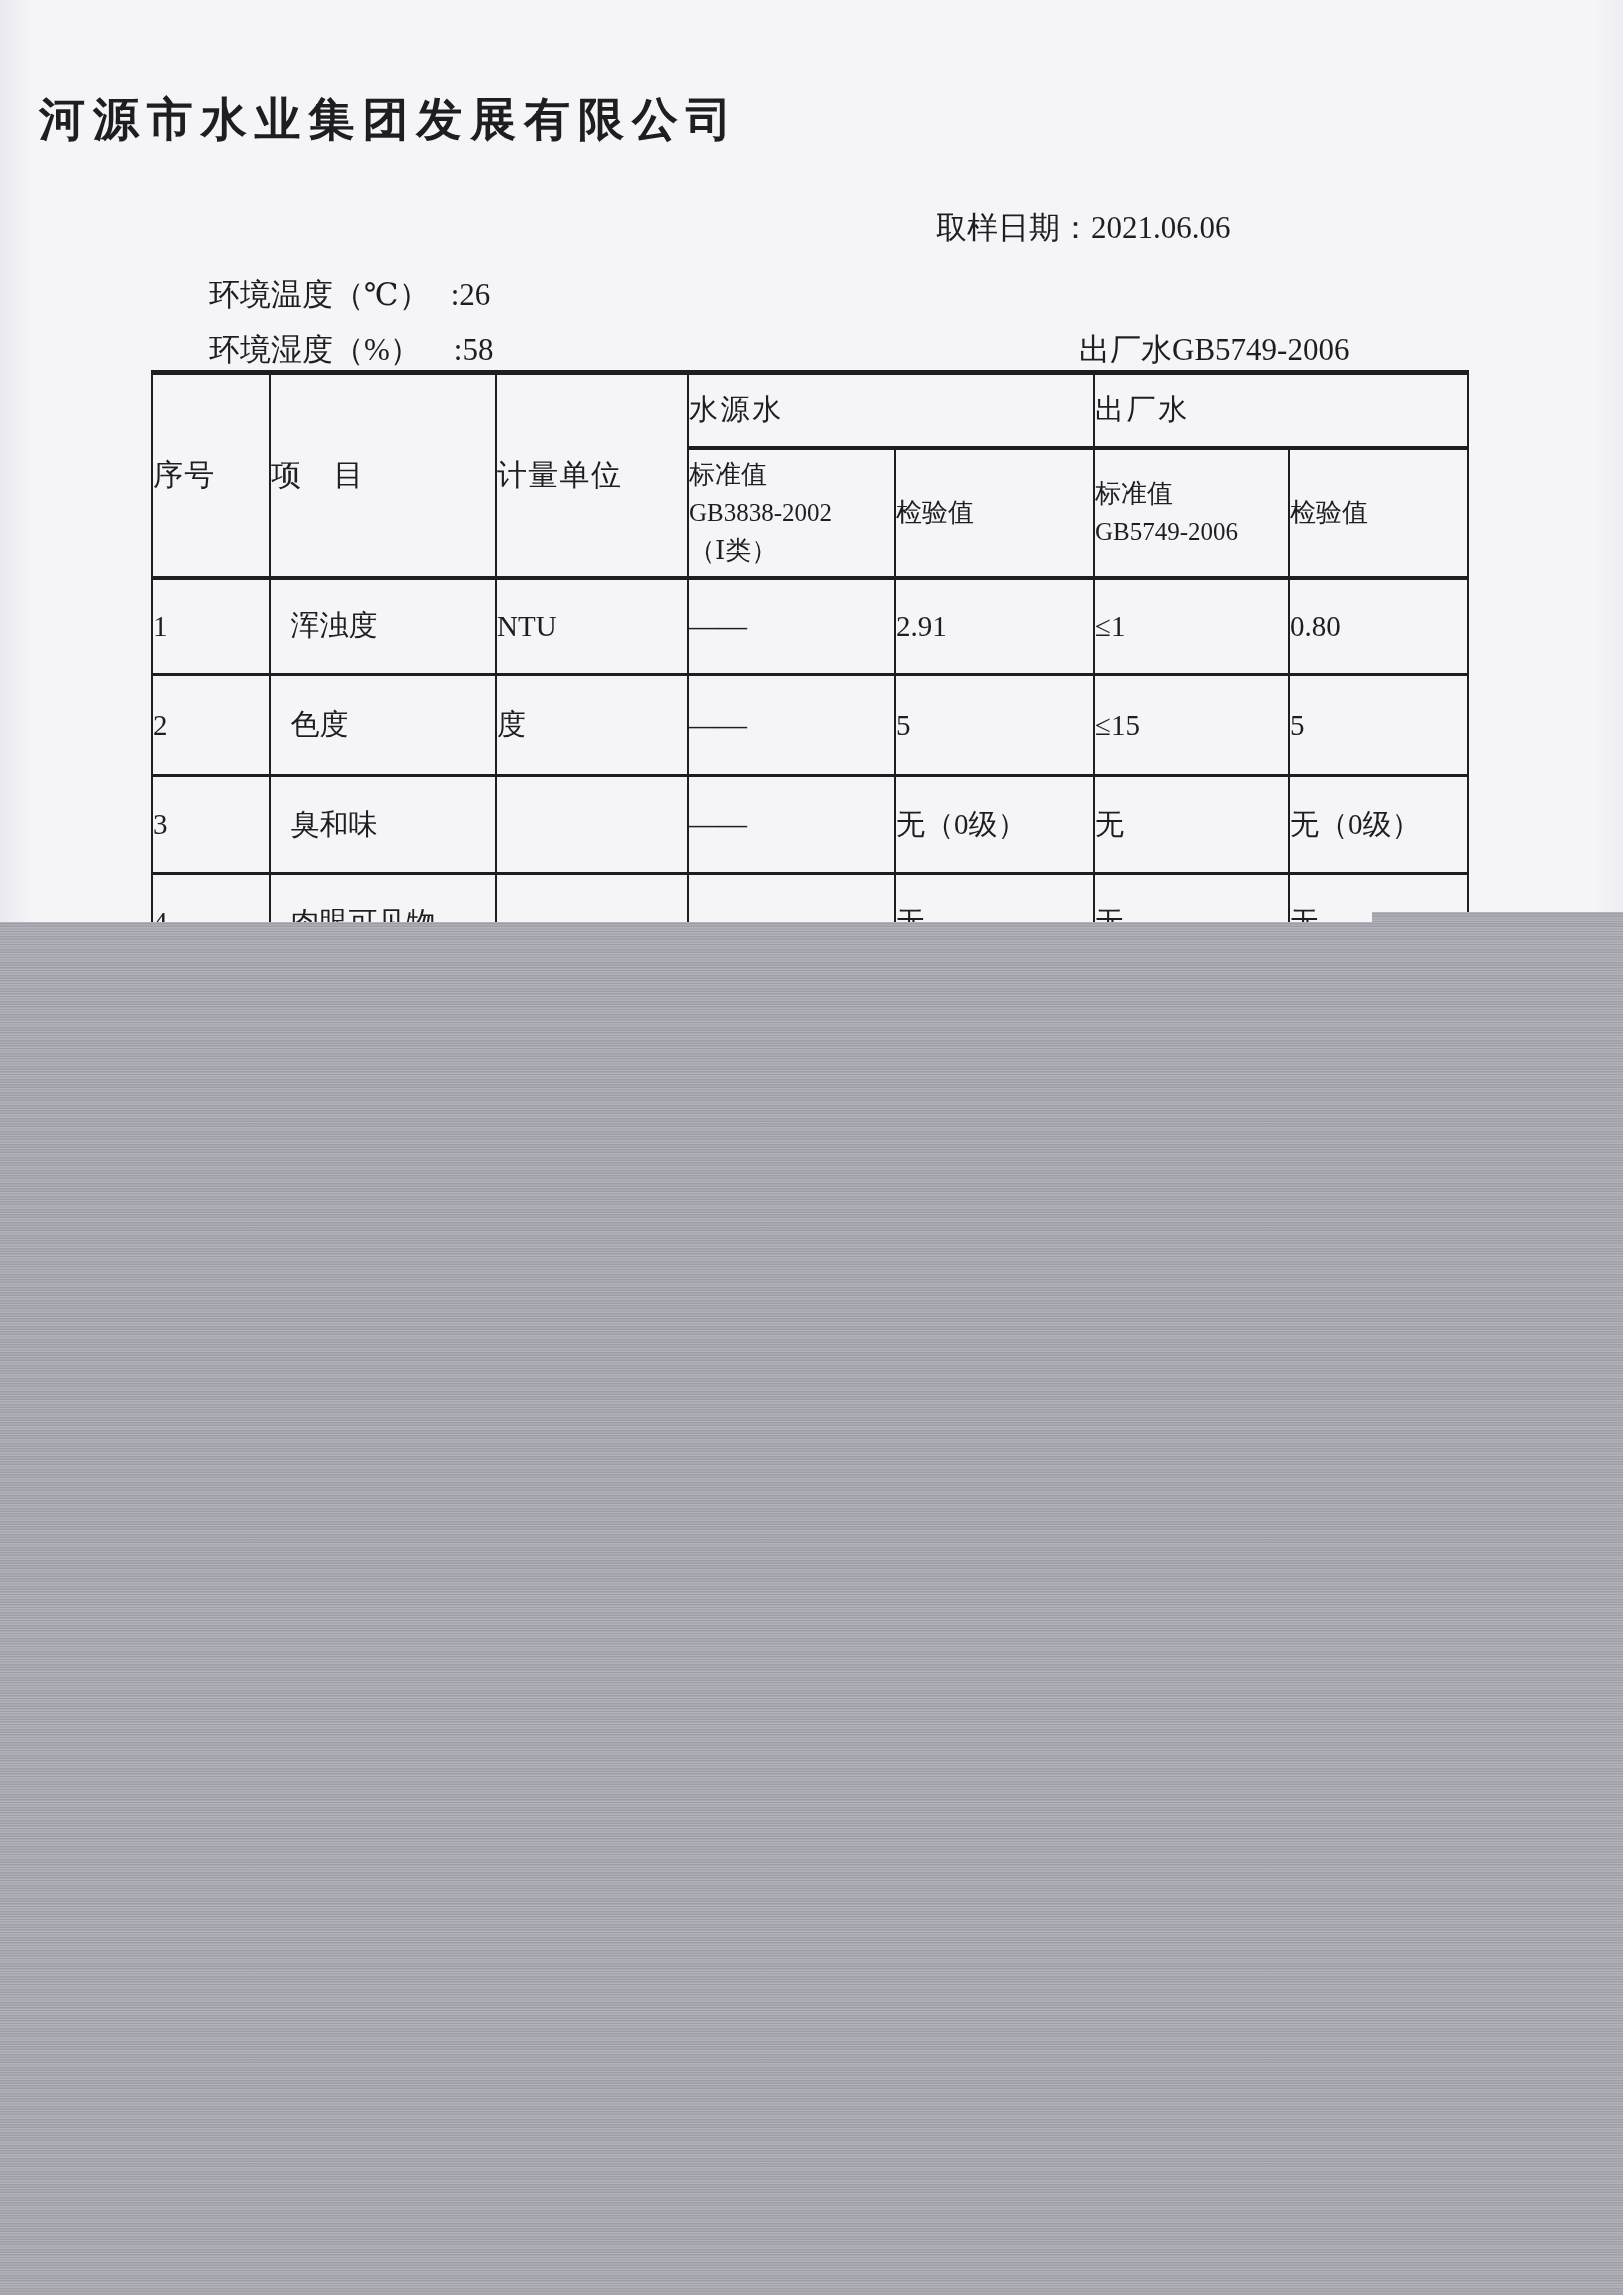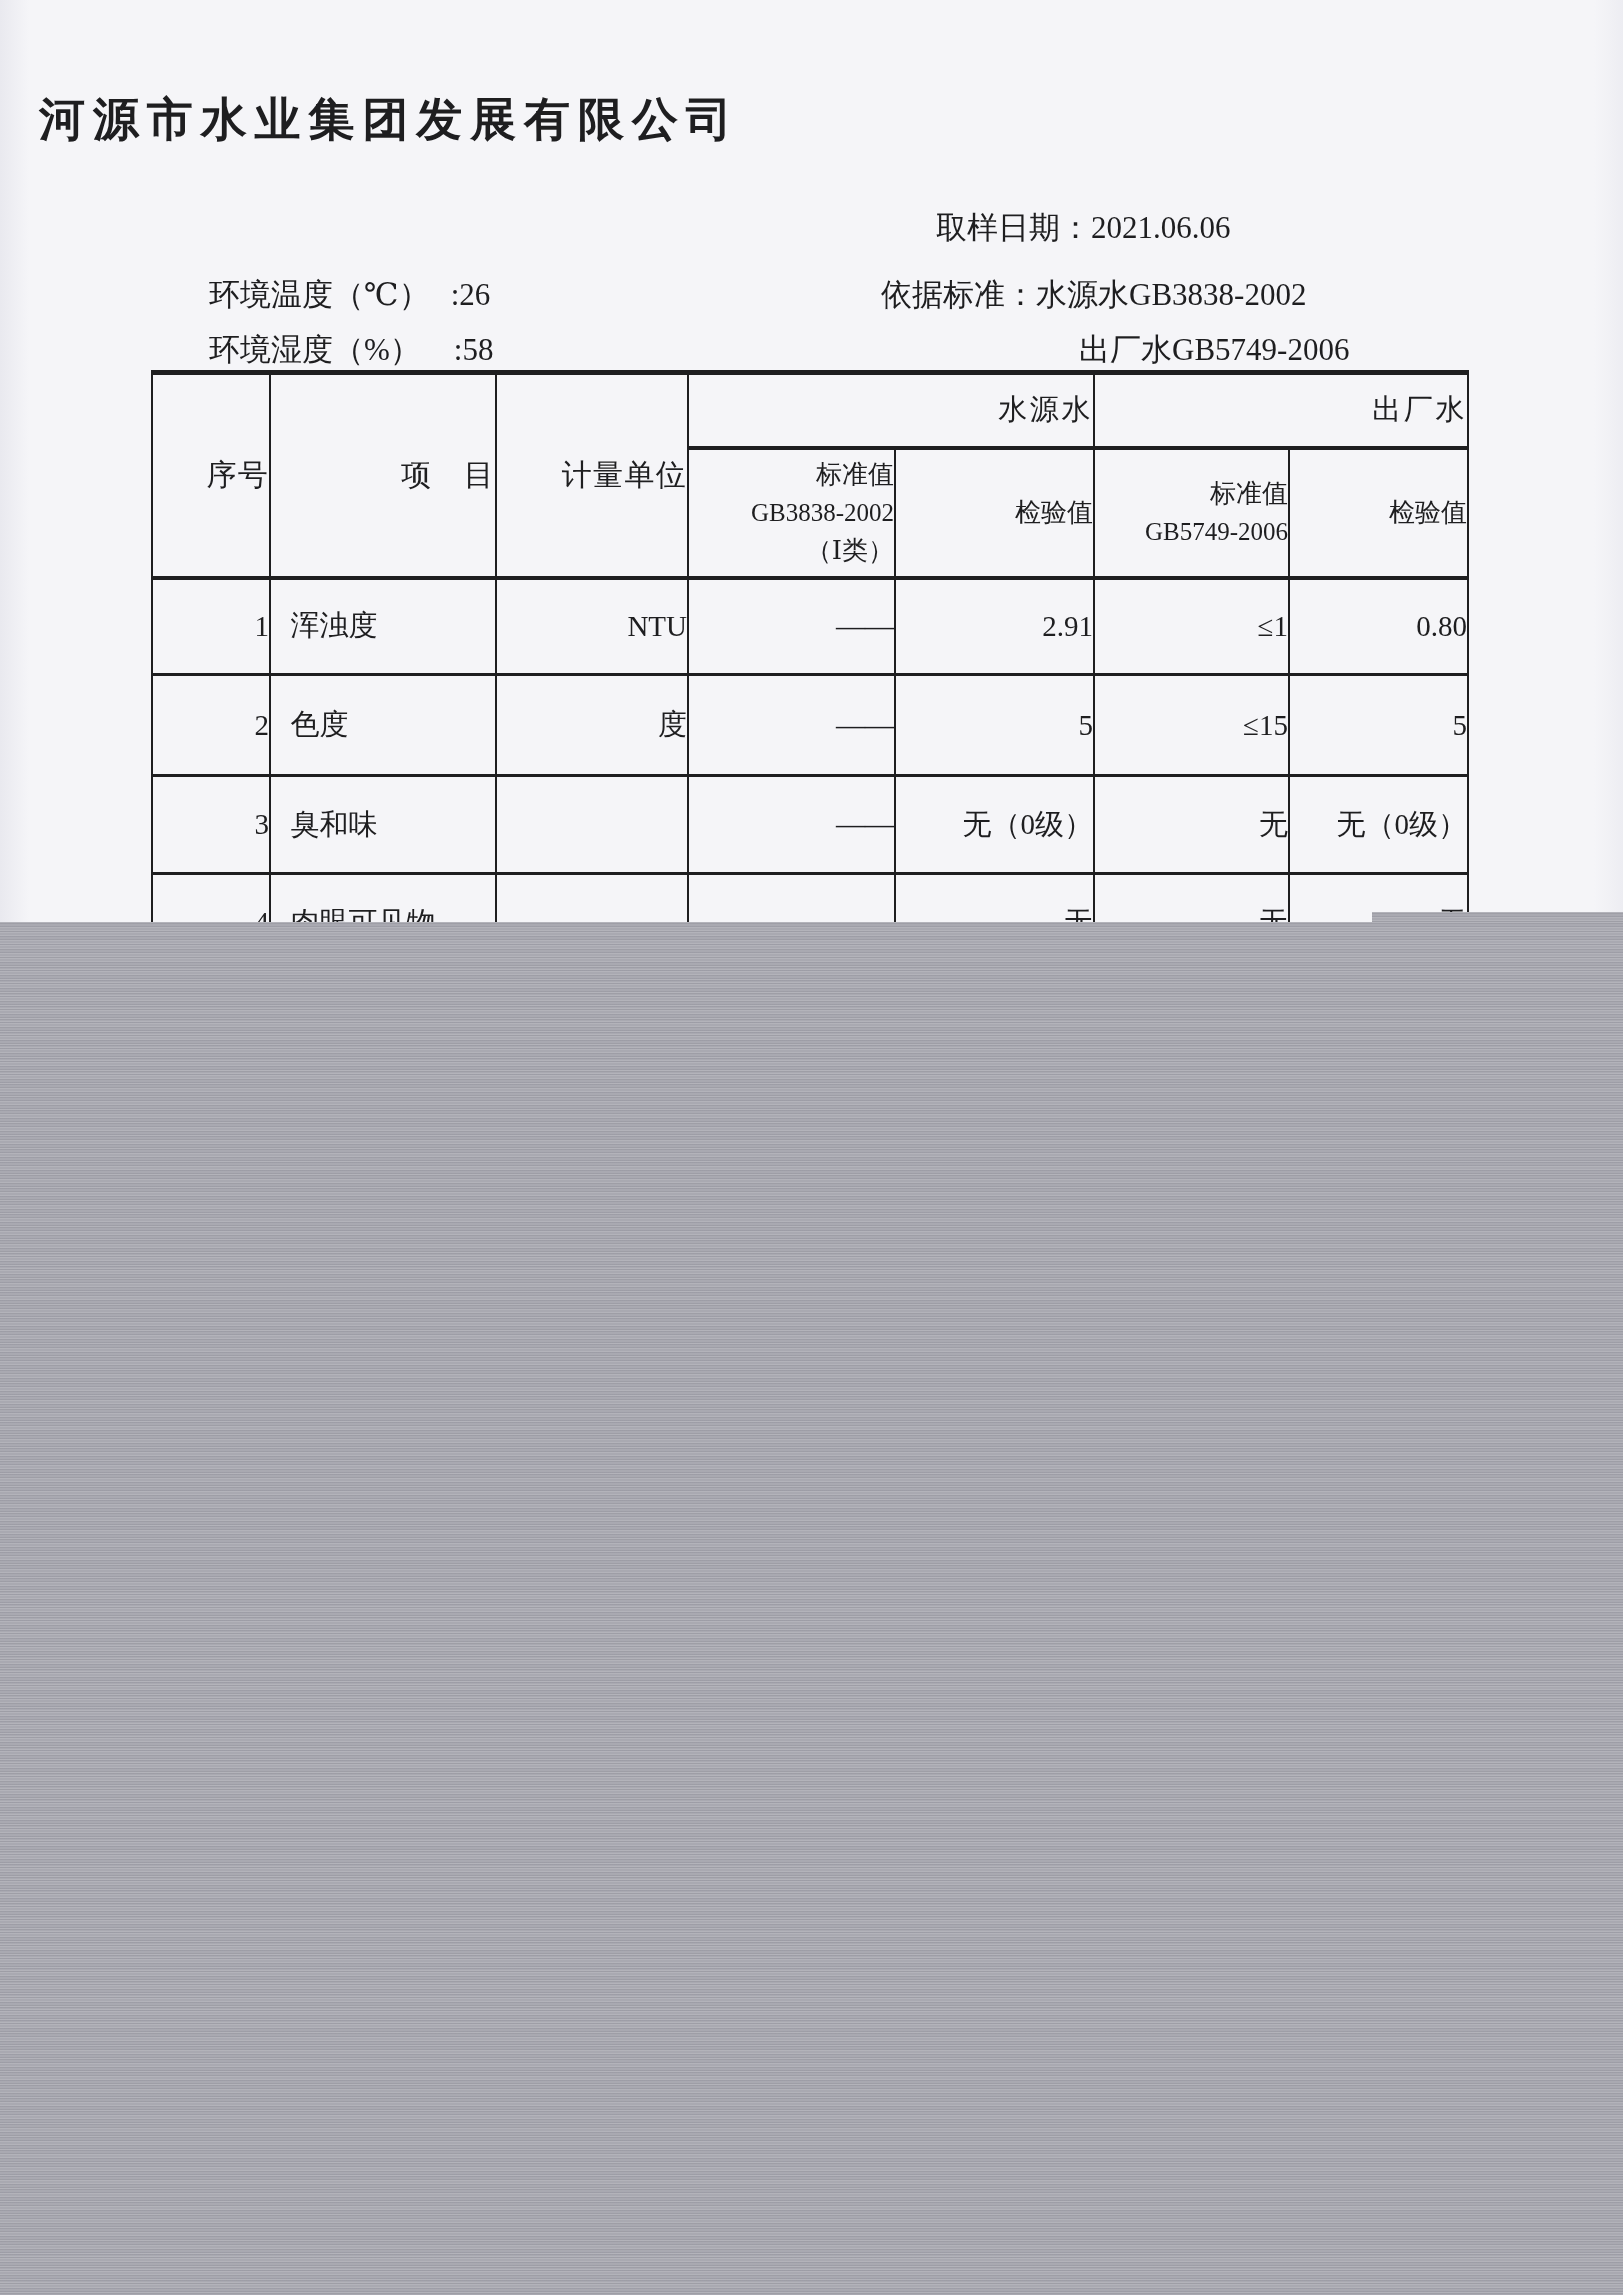--- a/index.html
+++ b/index.html
@@ -35,21 +35,21 @@
   .val-tight{margin-left:21px;}
   .val-gap{margin-left:33px;}
 
   .inspection-table{
     position:absolute;left:151px;top:370px;width:1316px;
     border-collapse:collapse;table-layout:fixed;
     border:2.6px solid var(--ink);border-top-width:5.2px;
   }
   .inspection-table th,.inspection-table td{
     border:2px solid var(--ink);
-    padding:0;text-align:right;vertical-align:middle;
+    padding:0;text-align:left;vertical-align:middle;
     font-weight:normal;overflow:hidden;
   }
   tr.hdr-a{height:75px;}
   tr.hdr-b{height:130px;}
   tr.r1{height:97px;}
   tr.r2{height:101px;}
   tr.r3{height:98px;}
   tr.r4{height:98px;}
   .hdr-span{font-size:30px;border-bottom-width:4.6px !important;letter-spacing:1.3px;}
   .group-h{font-size:29px;border-bottom-width:4.6px !important;letter-spacing:2.6px;}
@@ -74,23 +74,20 @@
 <div class="page">
 
   <h1 class="title">河源市水业集团发展有限公司</h1>
 
   <div class="info-seg seg-l1r">
     <span>取样日期：</span><span>2021.06.06</span>
   </div>
 
   <div class="info-seg seg-l2l">
     <span>环境温度（℃）</span><span class="val-tight">:26</span>
-  </div>
-  <div class="info-seg seg-l2r">
-    <span>依据标准：</span><span>水源水GB3838-2002</span>
   </div>
 
   <div class="info-seg seg-l3l">
     <span>环境湿度（%）</span><span class="val-gap">:58</span>
   </div>
   <div class="info-seg seg-l3r">
     <span>出厂水GB5749-2006</span>
   </div>
 
   <table class="inspection-table">

